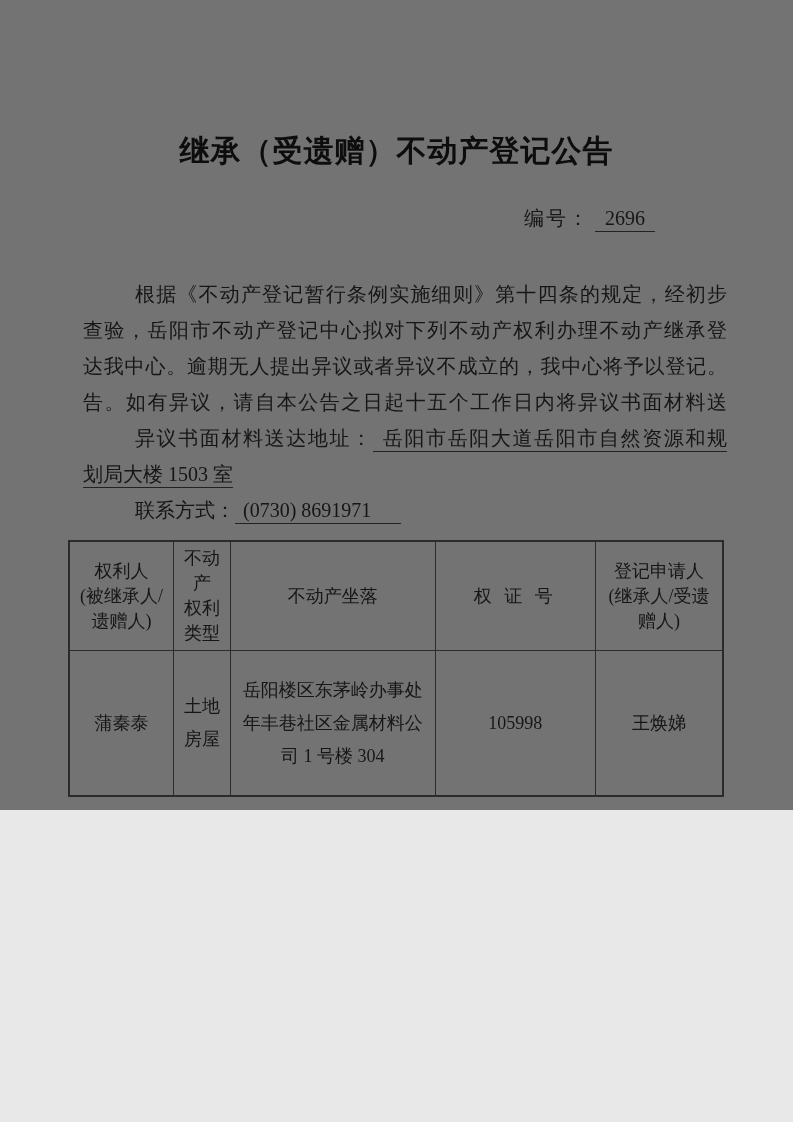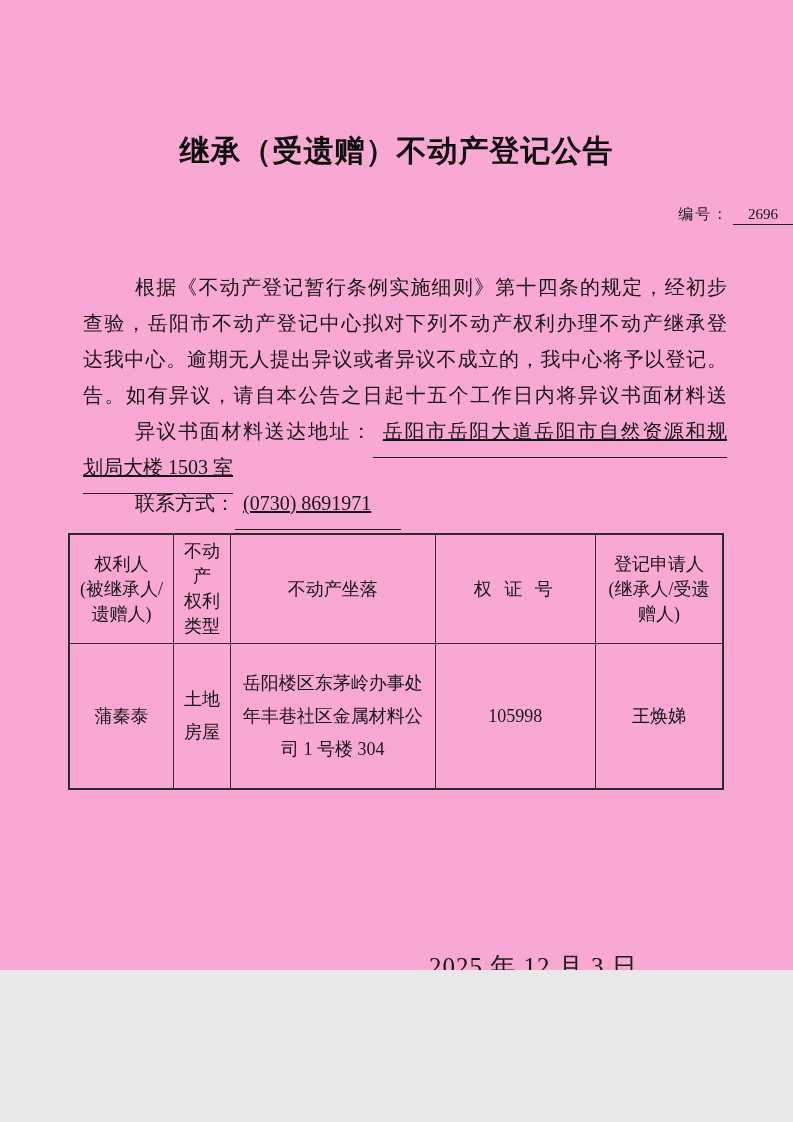--- a/index.html
+++ b/index.html
@@ -1,38 +1,39 @@
 <!DOCTYPE html>
 <html><head>
 <meta charset="utf-8">
 <style>
   html,body { margin:0; padding:0; background:#e8e8e8; }
   .page {
     position:relative;
-    width:793px; height:970px;
+    width:793px; height:810px;
     margin:0 auto;
-    background:#f9a8d4;
+    background:#737373;
     color:#161616;
     font-family:"Liberation Serif","DejaVu Serif",serif;
     overflow:hidden;
   }
   .title {
     margin:0;
     padding-top:131px;
     text-align:center;
     font-family:"Liberation Sans","DejaVu Sans",sans-serif;
     font-weight:900;
     font-size:30px;
     letter-spacing:1px;
     color:#0d0d0d;
   }
   .doc-no {
     margin-top:33px;
     text-align:right;
-    font-size:15px;
+    padding-right:138px;
+    font-size:20px;
   }
   .doc-no .label { letter-spacing:2px; }
   .doc-no .value {
     display:inline-block;
     min-width:46px;
     padding:0 7px 1px 7px;
     text-align:center;
     border-bottom:1.5px solid #222;
   }
   .body-text {
@@ -42,22 +43,21 @@
   }
   .bline {
     text-align:justify;
     text-align-last:justify;
     white-space:nowrap;
   }
   .bline.left { text-align:left; text-align-last:left; }
   .bline.indent { text-indent:52px; }
   .uline {
     border-bottom:1.5px solid #222;
-    padding-bottom:15px;
-    text-decoration:underline;
+    padding-bottom:2px;
   }
   .uline.pad-start { padding-left:10px; }
   .uline.pad-tail  { padding-left:8px; padding-right:30px; }
   .records-table {
     width:656px;
     margin:12px 0 0 68px;
     border-collapse:collapse;
     table-layout:fixed;
     border:2px solid #2b2b2b;
     font-size:18px;

